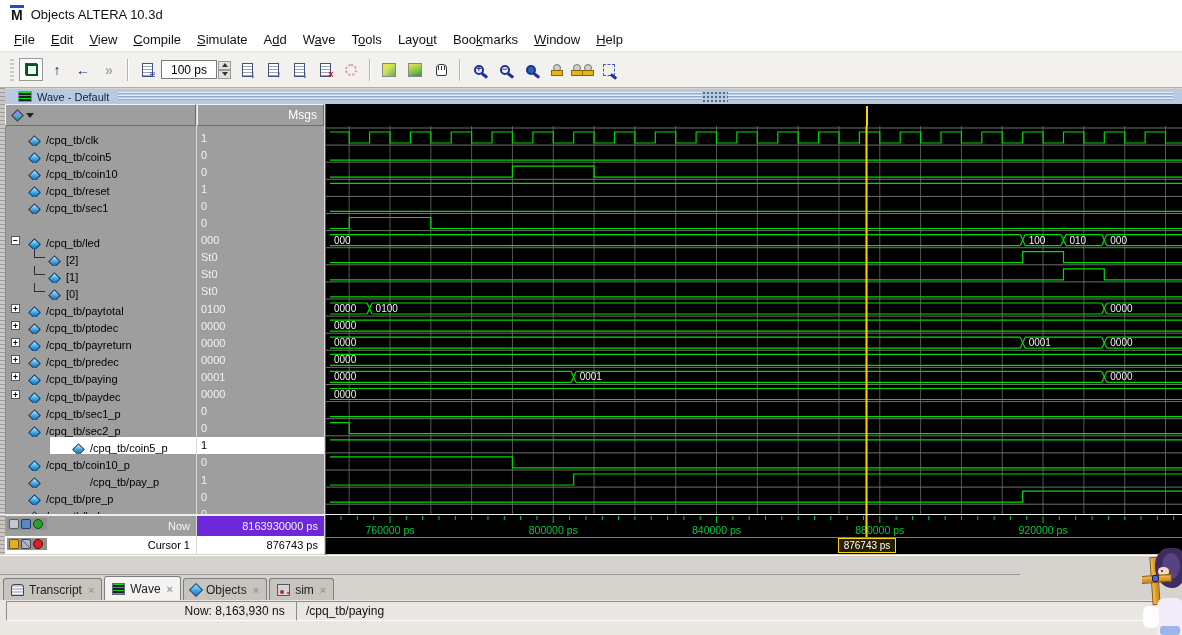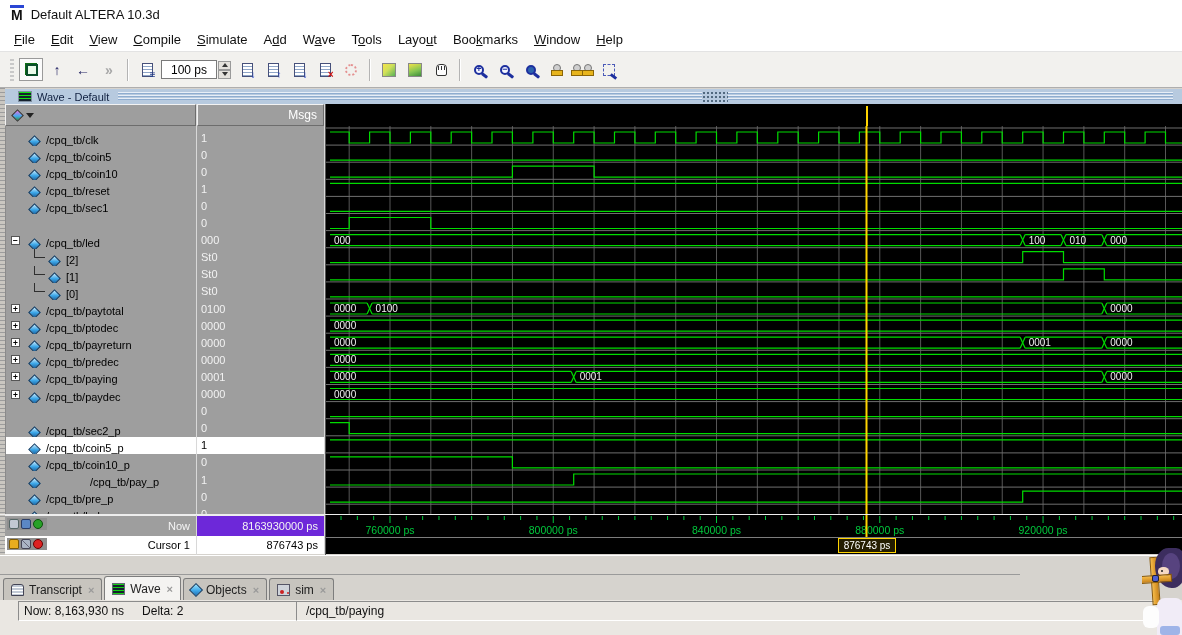--- a/index.html
+++ b/index.html
@@ -124,21 +124,21 @@
       background-image:repeating-linear-gradient(to bottom,transparent 0 2px,#fff 2px 3px);}
   .ti.wave-icon{background:#15202e;border:1px solid #667;background-image:repeating-linear-gradient(to bottom,#12d012 0 1px,transparent 1px 3px);}
   .ti.objects-icon{width:10px;height:10px;transform:rotate(45deg);background:linear-gradient(135deg,#9fe6ff 0%,#3fa8e8 55%,#1e6eb4 100%);border:1px solid #0b3a66;}
   .ti.sim-icon{background:#cfd3da;border:1px solid #556;position:relative;}
   .ti.sim-icon::after{content:"";position:absolute;left:2px;bottom:1px;width:4px;height:4px;background:#c22;border-radius:50%;box-shadow:6px 1px 0 -1px #c22;}
 
   
   #statusbar{left:0;top:600px;width:1182px;height:35px;background:#eae7e2;}
   .status-cell{position:absolute;top:1px;height:20px;border:1px solid;border-color:#8c8c8c #fff #fff #8c8c8c;
                display:flex;align-items:center;font-size:12px;color:#111;background:#eae7e2;}
-  #status-left{left:18px;width:339px;padding-left:5px;}
+  #status-left{left:6px;width:339px;padding-left:5px;justify-content:flex-end;}
   #status-left .gap{width:18px;}
   #status-right{left:296px;width:884px;padding-left:9px;}
 
   
   #mascot{left:1142px;top:548px;width:40px;height:87px;overflow:hidden;z-index:50;}
   #mascot .hair{position:absolute;left:13px;top:0;width:30px;height:40px;background:#3c2d5e;border-radius:45% 30% 40% 55%;}
   #mascot .hair2{position:absolute;left:20px;top:5px;width:18px;height:26px;background:#57437f;border-radius:50%;}
   #mascot .face{position:absolute;left:16px;top:19px;width:11px;height:9px;background:#f5d9c4;border-radius:45%;}
   #mascot .eye{position:absolute;left:19px;top:22px;width:2px;height:2px;background:#222;border-radius:50%;}
   #mascot .hilt-v{position:absolute;left:9px;top:9px;width:8px;height:48px;background:linear-gradient(to right,#f7bc49,#c8821a);border:1px solid #8a5a08;transform:rotate(-4deg);}
@@ -148,21 +148,21 @@
   #mascot .sleeve{position:absolute;left:1px;top:58px;width:16px;height:22px;background:#fdfdfd;border-radius:6px;}
   #mascot .trim{position:absolute;left:18px;top:78px;width:20px;height:9px;background:#9fb4e8;border-radius:3px;}
 </style>
 </head>
 <body>
 
 <div id="app">
 
   <div id="titlebar" class="abs">
     <span class="m-icon">M</span>
-    <span>Default ALTERA 10.3d</span>
+    <span>Objects ALTERA 10.3d</span>
   </div>
 
   <div id="menubar" class="abs">
       <span class="menu-item"><u>F</u>ile</span>
       <span class="menu-item"><u>E</u>dit</span>
       <span class="menu-item"><u>V</u>iew</span>
       <span class="menu-item"><u>C</u>ompile</span>
       <span class="menu-item"><u>S</u>imulate</span>
       <span class="menu-item">A<u>d</u>d</span>
       <span class="menu-item">W<u>a</u>ve</span>
@@ -344,25 +344,29 @@
       <div class="sig-row" style="top: 242.4px;">
         <div class="expand-box">+</div>
         <div class="diamond"></div>
         <span>/cpq_tb/paying</span>
       </div>
       <div class="sig-row" style="top: 259.5px;">
         <div class="expand-box">+</div>
         <div class="diamond"></div>
         <span>/cpq_tb/paydec</span>
       </div>
+      <div class="sig-row" style="top: 276.6px;">
+        <div class="diamond"></div>
+        <span>/cpq_tb/sec1_p</span>
+      </div>
       <div class="sig-row" style="top: 293.7px;">
         <div class="diamond"></div>
         <span>/cpq_tb/sec2_p</span>
       </div>
-      <div class="sig-row sel" style="top: 310.8px;">
+      <div class="sig-row sel" style="top: 310.8px; margin-left: 44px;">
         <div class="diamond"></div>
         <span>/cpq_tb/coin5_p</span>
       </div>
       <div class="sig-row" style="top: 327.9px;">
         <div class="diamond"></div>
         <span>/cpq_tb/coin10_p</span>
       </div>
       <div class="sig-row" style="top: 345px; gap: 44px;">
         <div class="diamond"></div>
         <span>/cpq_tb/pay_p</span>

